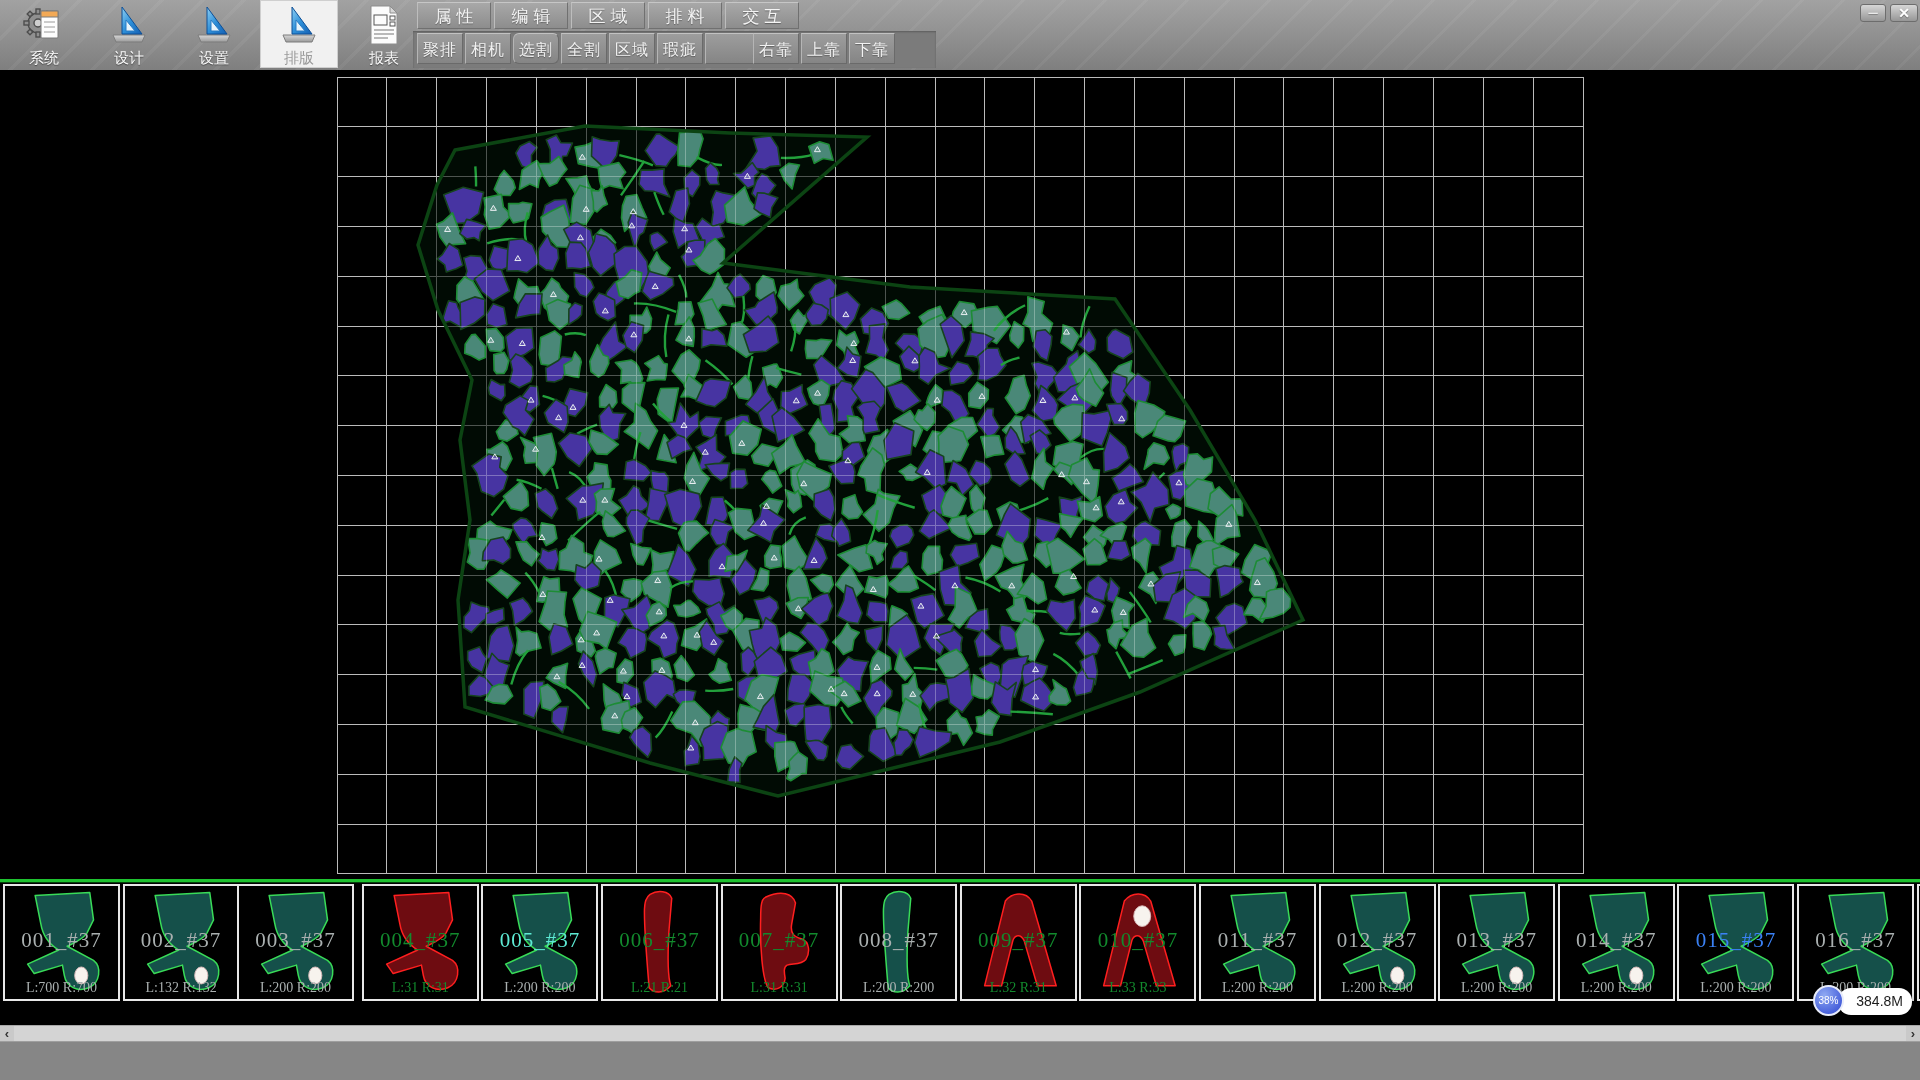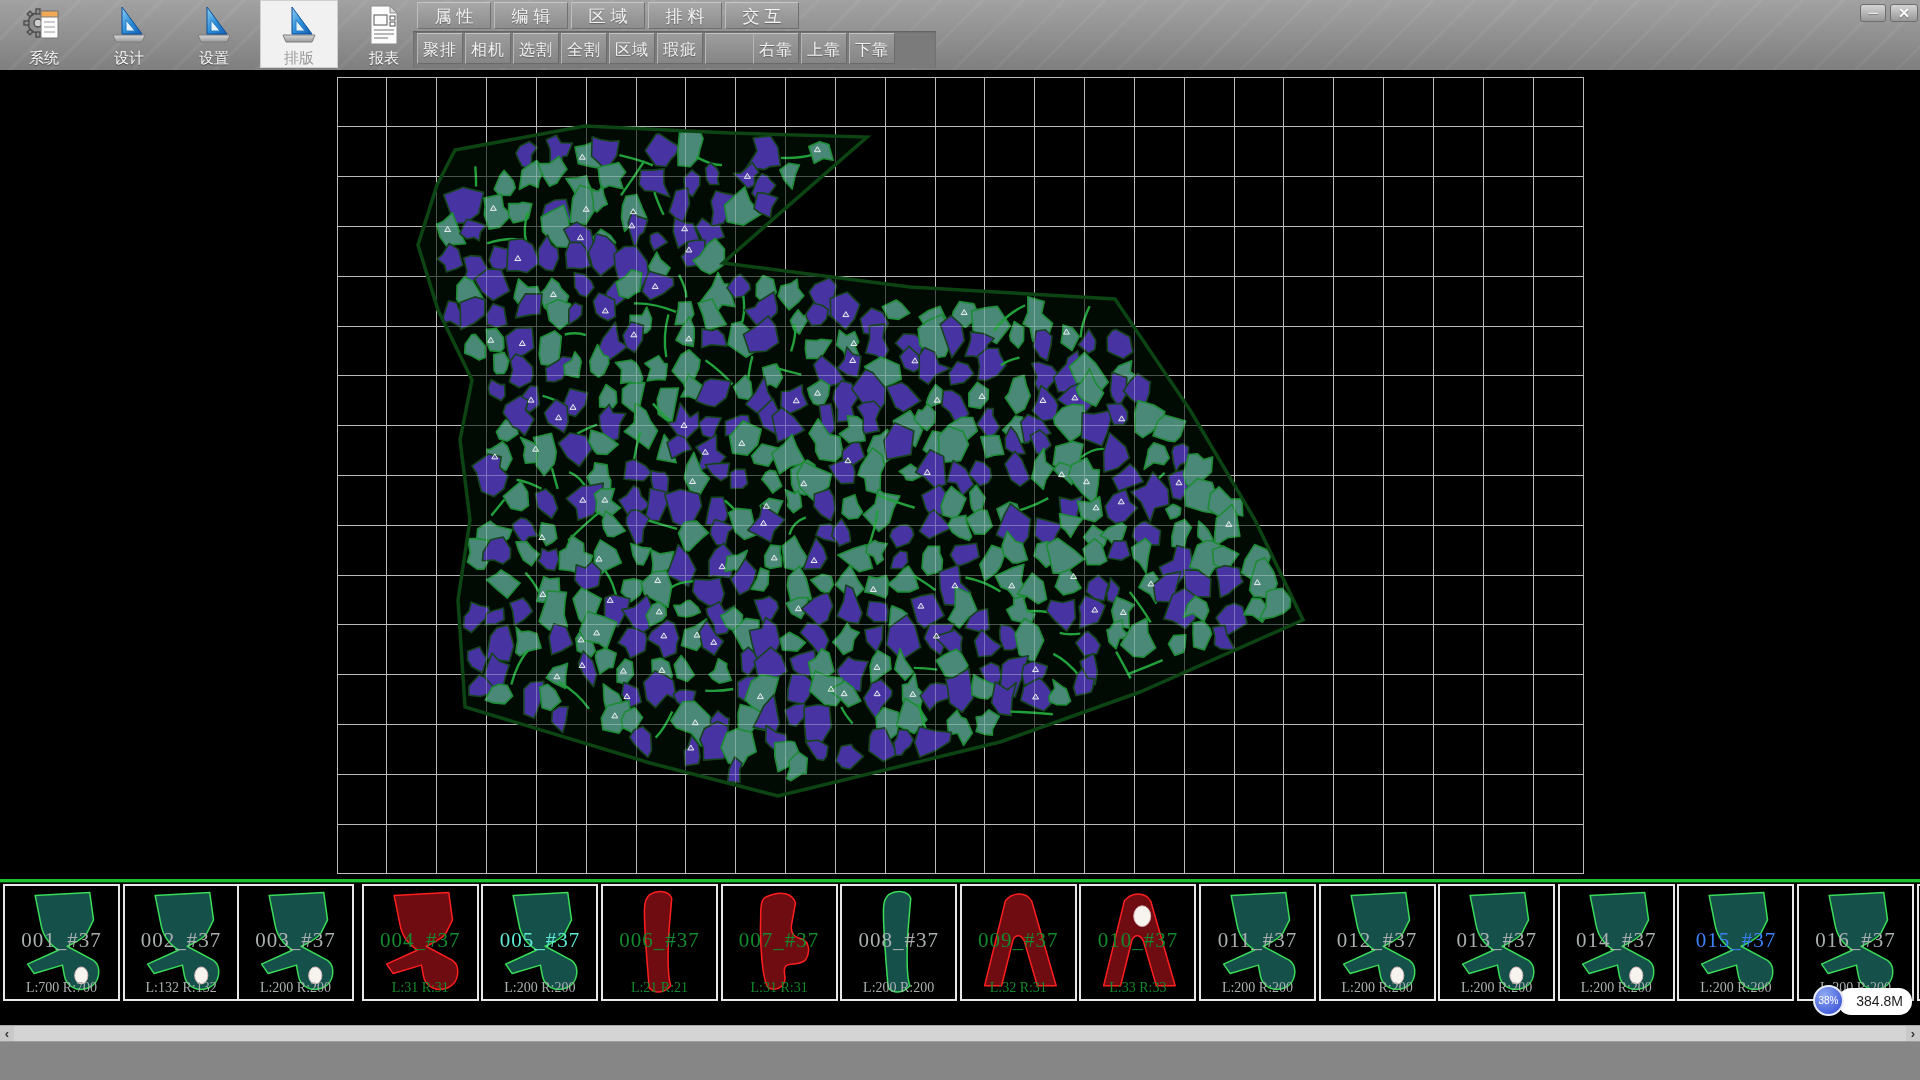--- a/index.html
+++ b/index.html
@@ -148,21 +148,21 @@
     <div id="menu-tabs">
         <div class="menu-tab" style="left: 417px;">属性</div>
         <div class="menu-tab" style="left: 494px;">编辑</div>
         <div class="menu-tab" style="left: 571px;">区域</div>
         <div class="menu-tab" style="left: 648px;">排料</div>
         <div class="menu-tab" style="left: 725px;">交互</div>
       </div>
     <div id="tool-strip">
         <div class="tool-btn" style="left: 4px;">聚排</div>
         <div class="tool-btn" style="left: 52px;">相机</div>
-        <div class="tool-btn" style="left: 100px;">选割</div>
+        <div class="tool-btn" style="left: 100px; border-radius: 6px;">选割</div>
         <div class="tool-btn" style="left: 148px;">全割</div>
         <div class="tool-btn" style="left: 196px;">区域</div>
         <div class="tool-btn" style="left: 244px;">瑕疵</div>
         <div class="tool-btn" style="left: 292px; padding-left: 47px;">左靠</div>
         <div class="tool-btn" style="left: 340px;">右靠</div>
         <div class="tool-btn" style="left: 388px;">上靠</div>
         <div class="tool-btn" style="left: 436px;">下靠</div>
       </div>
     <div class="win-btn" id="btn-min">─</div>
     <div class="win-btn" id="btn-close">✕</div>

